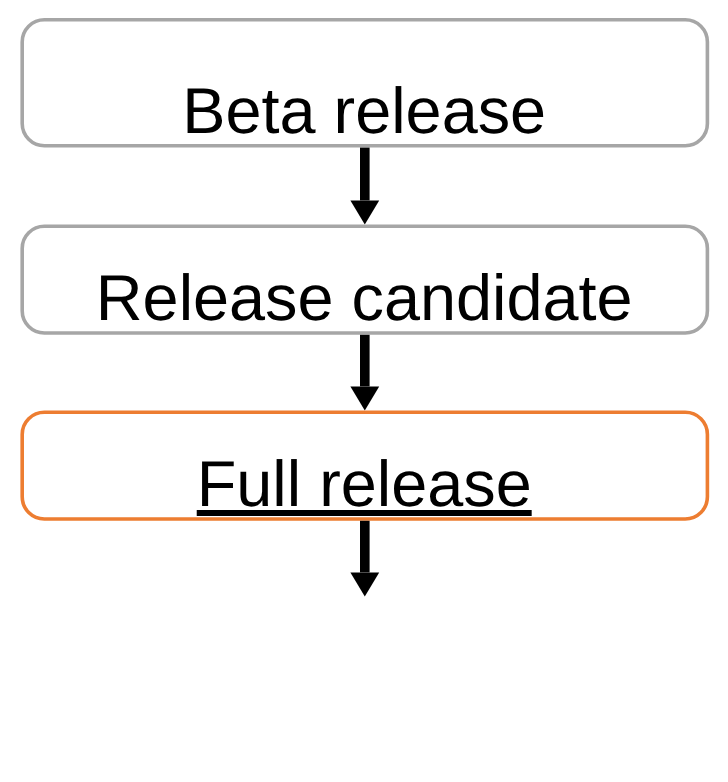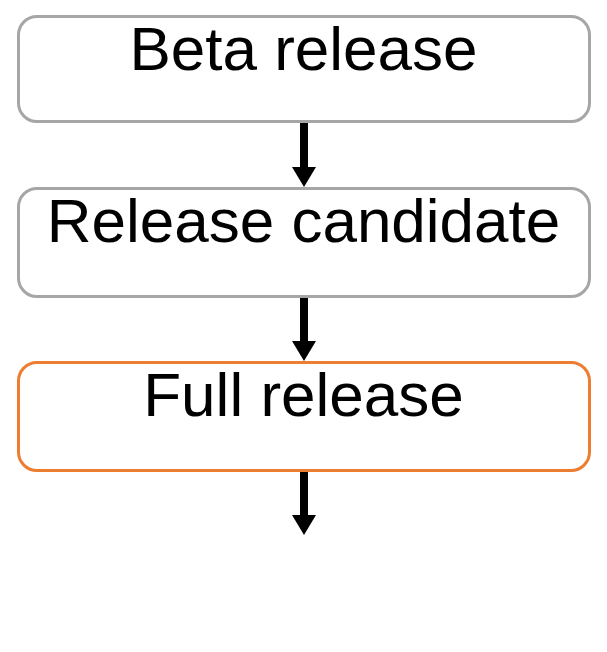--- a/index.html
+++ b/index.html
@@ -21,30 +21,30 @@
     align-items: center;
     padding-top: 15px;
   }
   .node {
     box-sizing: border-box;
     width: 574px;
     background: #ffffff;
     border: 3px solid #a6a6a6;
     border-radius: 20px;
     display: flex;
-    align-items: flex-start;
+    align-items: flex-end;
     justify-content: center;
     color: #000000;
-    font-size: 62px;
+    font-size: 54px;
     line-height: 1;
     white-space: nowrap;
   }
   .node--first { height: 108px; }
-  .node--std   { height: 111px; }
-  .node--accent { border-color: #ed7d31; }
+  .node--std   { height: 92px; }
+  .node--accent { border-color: #ed7d31; text-decoration: underline; }
   .connector {
     display: flex;
     flex-direction: column;
     align-items: center;
     justify-content: flex-start;
   }
   .connector--a { height: 64px; }
   .connector--b { height: 63px; }
   .connector .shaft {
     width: 8px;

